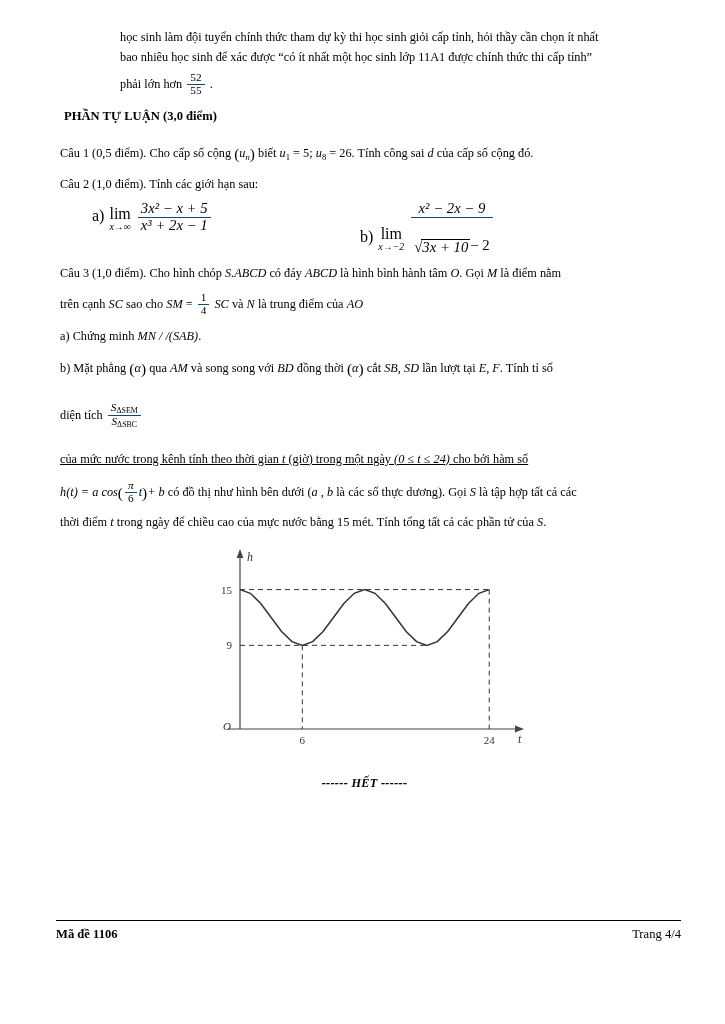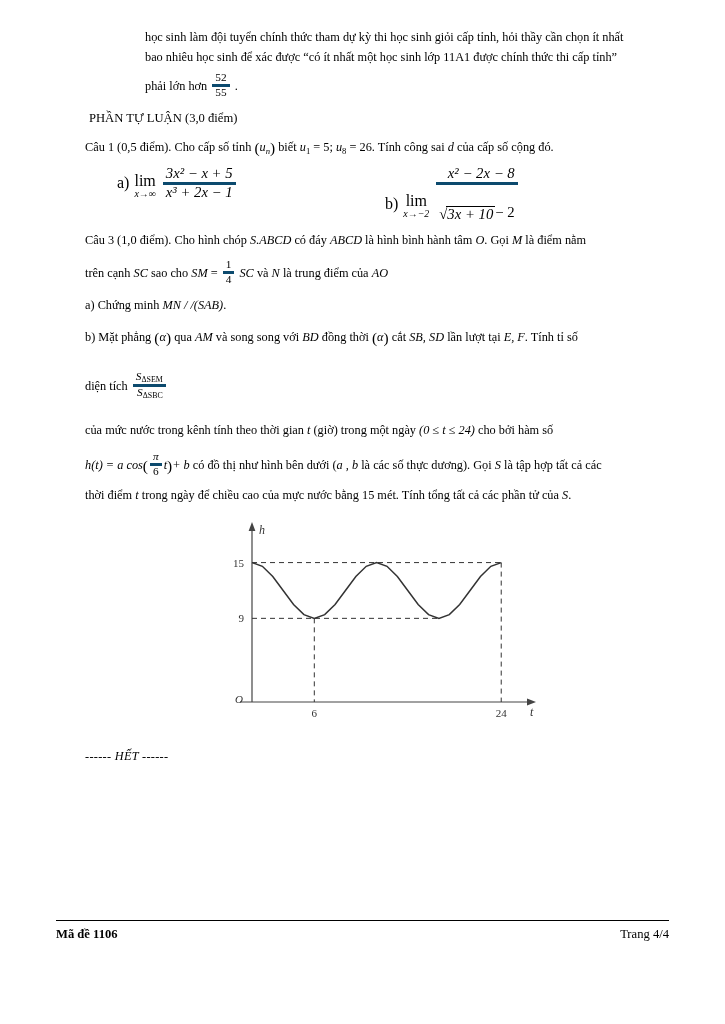--- a/index.html
+++ b/index.html
@@ -13,96 +13,97 @@
     font-family: "Liberation Serif", serif;
     color: #000000;
     position: relative;
     overflow: hidden;
   }
   .page {
     position: relative;
     width: 725px;
     height: 968px;
     box-sizing: border-box;
-    padding: 28px 56px 0 85px;
+    padding: 28px 56px 0 60px;
   }
   .para {
     font-size: 12.3px;
     line-height: 1.62;
     text-align: left;
     margin: 0 0 2px 0;
   }
   .indent {
     margin-left: 60px;
   }
   b, .bold { font-weight: normal; }
   i, .ital { font-style: italic; }
   .serif-it { font-family: "Liberation Serif", serif; font-style: italic; }
 
   
   .mfrac {
     display: inline-block;
     vertical-align: -0.55em;
-    text-align: right;
+    text-align: center;
     font-size: 0.92em;
     line-height: 1.05;
     margin: 0 2px;
   }
   .mfrac .num { display: block; padding: 0 3px; }
-  .mfrac .den { display: block; border-top: 3px solid #0c4a6e; padding: 0 3px; }
+  .mfrac .den { display: block; border-top: 1px solid #0c4a6e; padding: 0 3px; }
   .sub { font-size: 0.7em; vertical-align: -0.28em; }
   .lim {
     display: inline-block;
     text-align: center;
     vertical-align: -0.5em;
     margin: 0 1px;
   }
   .lim .lt { display: block; font-style: normal; font-size: 1em; line-height: 1; }
   .lim .lb { display: block; font-size: 0.62em; line-height: 1; }
   .sqrt {
     display: inline-block;
     border-top: 1px solid #000;
     padding: 0 2px 0 1px;
     margin-left: -1px;
   }
   .radical { display: inline-block; vertical-align: -0.12em; margin-top: 21px; }
   .bigparen { font-size: 1.25em; vertical-align: -0.12em; }
 
   .section-title {
     font-size: 12.6px;
-    font-weight: normal;
-    margin: 12px 0 10px 4px;
+    font-weight: bold;
+    margin: 12px 0 18px 4px;
   }
   .qline { margin-top: 9px; }
 
   .two-col {
     display: flex;
     margin-top: 6px;
     margin-bottom: 4px;
   }
   .two-col .c1 { width: 300px; padding-left: 32px; box-sizing: border-box;}
   .two-col .c2 { flex: 1; }
 
   
   .chart-wrap {
     margin: 14px 0 0 0;
     display: flex;
     justify-content: center;
   }
   .het {
-    font-weight: normal;
+    text-align: center;
+    font-weight: bold;
     font-style: italic;
     font-size: 12.3px;
     margin-top: 14px;
     letter-spacing: 0.3px;
   }
   .footer {
     position: absolute;
     left: 56px;
-    right: 56px;
+    right: 44px;
     bottom: 26px;
     border-top: 1px solid #000;
     padding-top: 6px;
     display: flex;
     justify-content: space-between;
     font-size: 12.6px;
     font-weight: bold;
   }
   .footer .right { font-weight: normal; }
 </style>
@@ -121,52 +122,56 @@
         <span class="den">55</span>
       </span>
       <span>.</span>
     </div>
   </div>
 
   <div class="section-title">PHẦN TỰ LUẬN (3,0 điểm)</div>
 
   <div class="para qline">
     <b>Câu 1 (0,5 điểm).</b>
-    <span>Cho cấp số tỉnh</span>
+    <span>Cho cấp số cộng</span>
     <span class="bigparen">(</span><i class="serif-it">u</i><span class="sub ital">n</span><span class="bigparen">)</span>
     <span>biết</span>
     <i class="serif-it">u</i><span class="sub">1</span>
     <span>= 5;</span>
     <i class="serif-it">u</i><span class="sub">8</span>
     <span>= 26</span><span>. Tính công sai</span>
     <i class="serif-it">d</i>
     <span>của cấp số cộng đó.</span>
   </div>
 
+  <div class="para qline">
+    <b>Câu 2 (1,0 điểm).</b>
+    <span>Tính các giới hạn sau:</span>
+  </div>
 
   <div class="two-col">
     <div class="c1">
       <span>a)</span>
       <span class="lim">
         <span class="lt">lim</span>
         <span class="lb ital">x→∞</span>
       </span>
       <span class="mfrac">
         <span class="num ital">3x² − x + 5</span>
         <span class="den ital">x³ + 2x − 1</span>
       </span>
     </div>
     <div class="c2">
       <span>b)</span>
       <span class="lim">
         <span class="lt">lim</span>
         <span class="lb ital">x→−2</span>
       </span>
       <span class="mfrac">
-        <span class="num ital">x² − 2x − 8</span>
+        <span class="num ital">x² − 2x − 9</span>
         <span class="den">
           <span class="radical">√<span class="sqrt ital">3x + 10</span></span><span>− 2</span>
         </span>
       </span>
     </div>
   </div>
 
   <div class="para qline">
     <b>Câu 3 (1,0 điểm).</b>
     <span>Cho hình chóp</span>
@@ -219,21 +224,21 @@
 
   <div class="para" style="margin-top:20px;">
     <span>diện tích</span>
     <span class="mfrac">
       <span class="num"><i class="serif-it">S</i><span class="sub">ΔSEM</span></span>
       <span class="den"><i class="serif-it">S</i><span class="sub">ΔSBC</span></span>
     </span>
   </div>
 
 
-  <div class="para" style="margin-top:20px;">
+  <div class="para" style="margin-top:20px;text-decoration:underline;">
     <span>của mức nước trong kênh tính theo thời gian</span>
     <i class="serif-it">t</i>
     <span>(giờ) trong một ngày</span>
     <span class="ital">(0 ≤ t ≤ 24)</span>
     <span>cho bởi hàm số</span>
   </div>
 
   <div class="para" style="margin-top:10px;">
     <i class="serif-it">h(t) = a cos</i><span class="bigparen">(</span><span class="mfrac"><span class="num ital">π</span><span class="den">6</span></span><i class="serif-it">t</i><span class="bigparen">)</span><i class="serif-it">+ b</i>
     <span>có đồ thị như hình bên dưới (</span><i class="serif-it">a , b</i>

